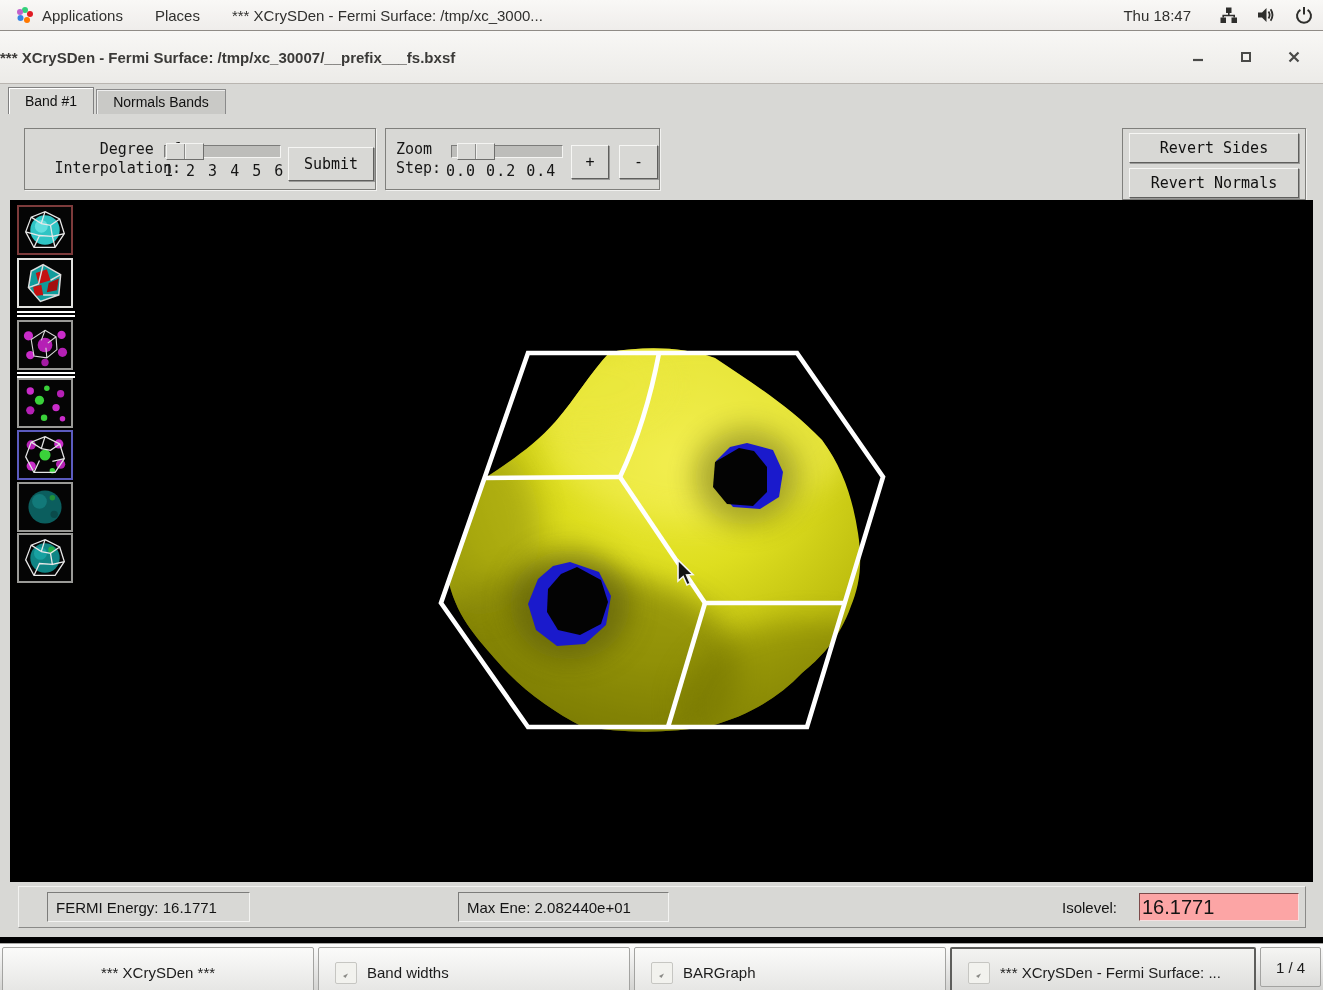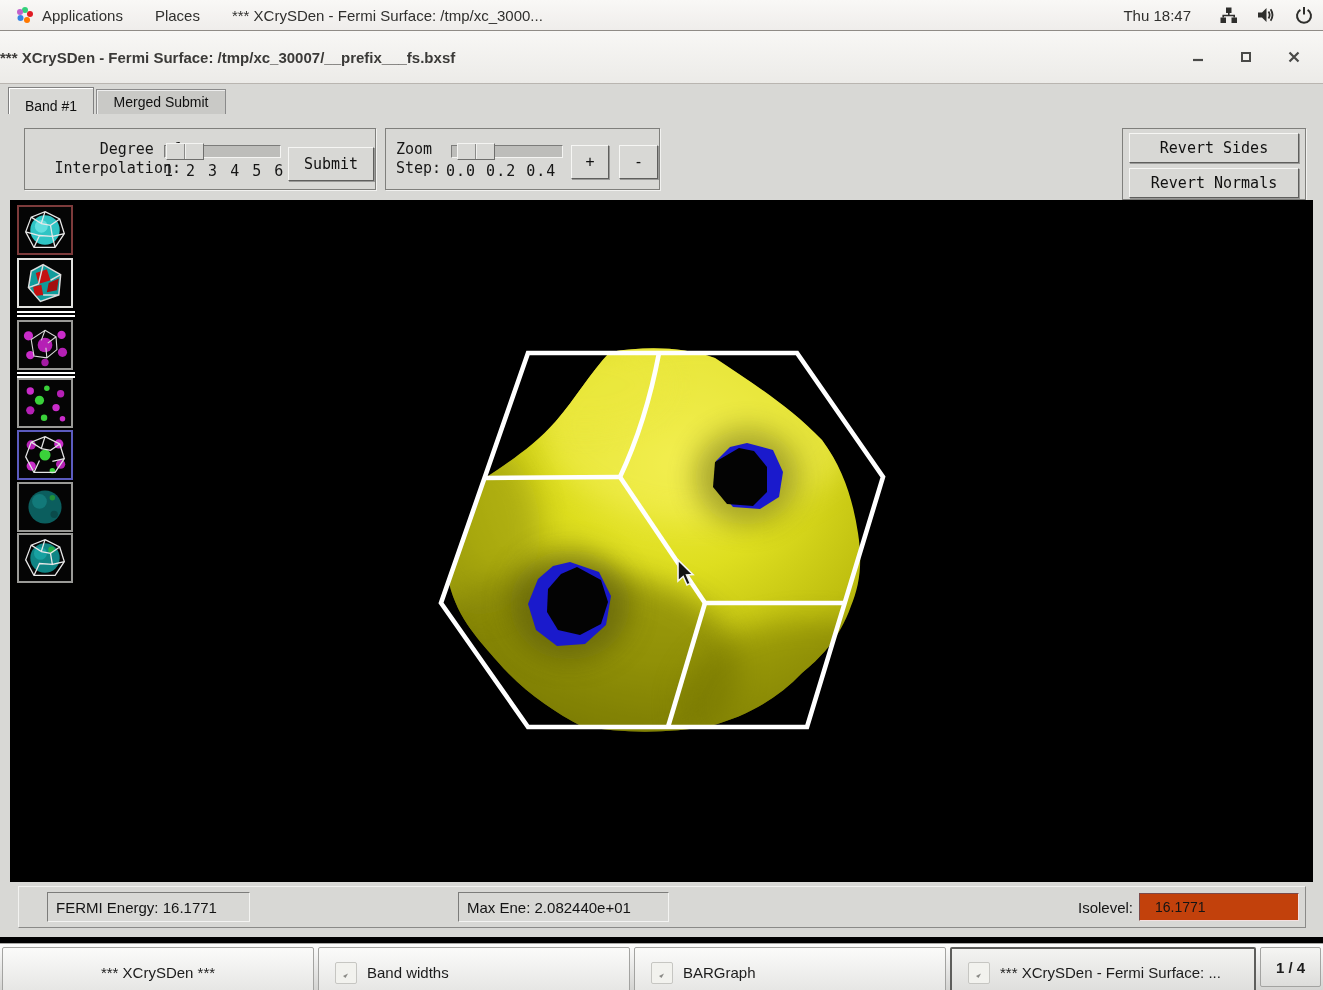--- a/index.html
+++ b/index.html
@@ -23,21 +23,21 @@
   #win-buttons{margin-left:auto;display:flex;gap:26px;padding-right:18px;z-index:2;}
   .winbtn{width:22px;height:22px;display:flex;align-items:center;justify-content:center;}
 
   
   #window{position:absolute;left:0;top:84px;width:1323px;height:853px;background:#d8d8d5;}
 
   
   .tab{position:absolute;top:3px;height:27px;font-size:14px;color:#111;
     display:flex;align-items:center;justify-content:center;}
   #tab-band1{left:8px;width:86px;background:#d8d8d5;border:1px solid #808080;border-bottom:none;
-    box-shadow:inset 1px 1px 0 #fff;z-index:2;align-items:flex-end;}
+    box-shadow:inset 1px 1px 0 #fff;z-index:2;}
   #tab-merged{left:96px;width:130px;top:5px;height:25px;background:#c9c9c6;border:1px solid #8a8a8a;border-bottom:none;
     box-shadow:inset 1px 1px 0 #eee;}
 
   
   .ctl-frame{position:absolute;top:44px;background:#d8d8d5;border:1px solid #7f7f7c;box-shadow:1px 1px 0 #f2f2f0;}
   #frame-interp{left:24px;width:352px;height:62px;}
   #frame-zoom{left:385px;width:275px;height:62px;}
   #frame-revert{left:1122px;width:184px;height:72px;}
   .mono{font-family:"DejaVu Sans Mono","Liberation Mono",monospace;}
   .ctl-label{position:absolute;font-size:15px;color:#161616;line-height:19px;}
@@ -73,41 +73,41 @@
   #sep-1{top:111px;} #sep-2{top:172px;}
 
   
   #status-panel{position:absolute;left:18px;top:802px;width:1288px;height:42px;background:#d8d8d5;
     border:1px solid;border-color:#f2f2f0 #8a8a88 #8a8a88 #f2f2f0;}
   .status-box{position:absolute;top:5px;height:30px;background:#d8d8d5;font-size:15px;color:#141414;
     border:1px solid;border-color:#7c7c7a #f4f4f2 #f4f4f2 #7c7c7a;display:flex;align-items:center;padding-left:8px;}
   #st-fermi{left:28px;width:203px;}
   #st-min{left:222px;width:209px;}
   #st-max{left:439px;width:211px;}
-  #isolevel-wrap{position:absolute;right:6px;top:5px;height:30px;display:flex;align-items:center;gap:6px;}
+  #isolevel-wrap{position:absolute;right:6px;top:5px;height:30px;display:flex;align-items:center;gap:22px;}
   #isolevel-label{font-size:15px;color:#141414;}
-  #isolevel-input{width:160px;height:28px;background:#c2410c;border:1px solid;
-    border-color:#7c4a4a #f4e0e0 #f4e0e0 #7c4a4a;font-size:14px;color:#141414;padding:0 15px;
+  #isolevel-input{width:160px;height:28px;background:#fca5a5;border:1px solid;
+    border-color:#7c4a4a #f4e0e0 #f4e0e0 #7c4a4a;font-size:20px;color:#141414;padding:0 2px;
     font-family:"Liberation Sans",sans-serif;}
 
   
   #taskbar{position:absolute;left:0;top:943px;width:1323px;height:47px;
     background:linear-gradient(#fdfdfd,#d4d4d2);border-top:1px solid #a8a8a6;}
   .task-item{position:absolute;top:3px;height:51px;background:linear-gradient(#fbfbfa,#e3e3e1);
     border:1px solid #a3a3a1;border-radius:2px;display:flex;align-items:center;gap:10px;
     font-size:15px;color:#1c1c1c;padding:0 16px;cursor:pointer;}
   #task-1{left:2px;width:312px;justify-content:center;}
   #task-2{left:318px;width:312px;}
   #task-3{left:634px;width:312px;}
   #task-4{left:950px;width:306px;border:2px solid #5e5e5c;background:linear-gradient(#f3f3f1,#dcdcda);}
   .task-icon{width:22px;height:22px;background:#f2f2ee;border:1px solid #c6c6c2;border-radius:2px;
     display:flex;align-items:center;justify-content:center;flex:0 0 auto;}
   #pager{position:absolute;right:2px;top:3px;width:61px;height:40px;background:linear-gradient(#f5f5f3,#dddddb);
     border:1px solid #a3a3a1;border-radius:2px;display:flex;align-items:center;justify-content:center;
-    font-size:15px;color:#1c1c1c;cursor:pointer;font-weight:bold;}
+    font-size:15px;color:#1c1c1c;cursor:pointer;}
   .ellipsis{white-space:nowrap;overflow:hidden;text-overflow:ellipsis;}
 </style>
 </head>
 <body>
 
 <div id="system-bar">
   <div class="menu">
     <svg id="app-icon" viewBox="0 0 18 18">
       <circle cx="9" cy="4" r="3" fill="#33d17a"></circle>
       <circle cx="14" cy="8" r="3" fill="#e01b24"></circle>
@@ -168,21 +168,21 @@
     </span>
   </div>
 </div>
 
 <div id="window">
 
   <div class="tab" id="tab-band1">
     <span>Band #1</span>
   </div>
   <div class="tab" id="tab-merged">
-    <span>Merged Submit</span>
+    <span>Normals Bands</span>
   </div>
 
   <div class="ctl-frame" id="frame-interp">
     <div class="ctl-label mono" id="interp-label">
       <div>Degree of</div>
       <div>Interpolation:</div>
     </div>
     <div class="trough" style="left:139px;top:16px;width:117px;"></div>
     <div class="handle" style="left:141px;top:14px;"></div>
     <div class="ticks mono" style="left:139px;top:33px;width:117px;">1 2 3 4 5 6</div>

